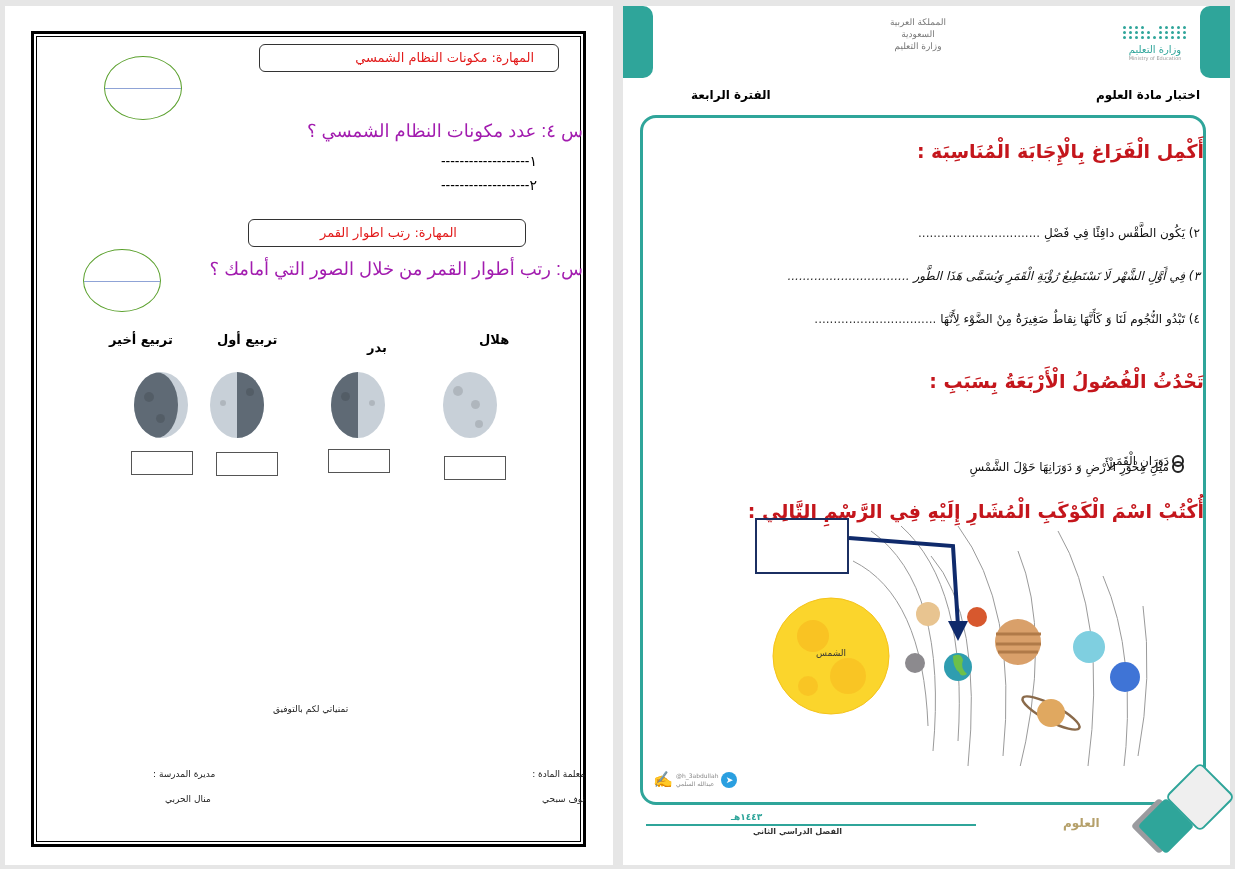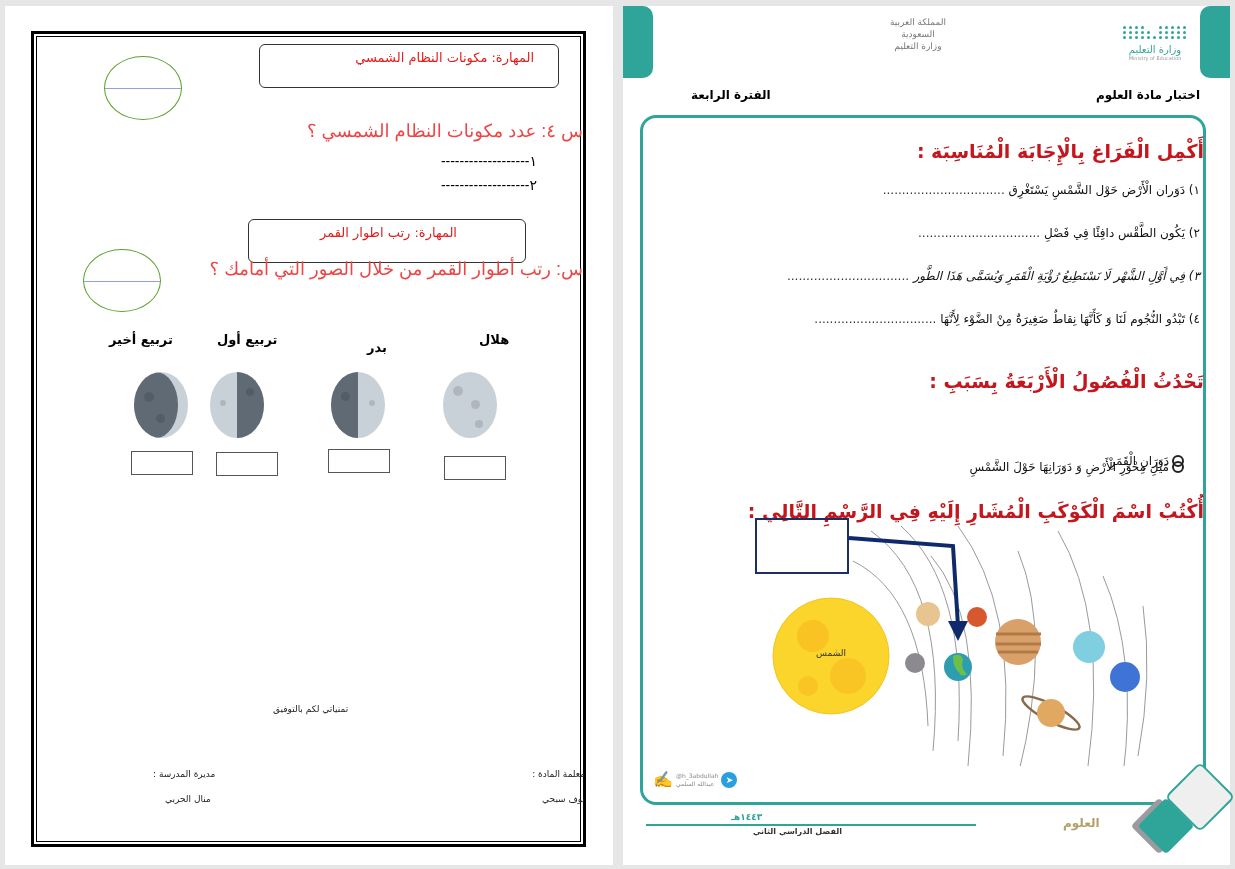--- a/index.html
+++ b/index.html
@@ -4,24 +4,24 @@
 <style>
   * { box-sizing: border-box; margin: 0; padding: 0; }
   html, body { width: 1235px; height: 869px; overflow: hidden; background: #e6e6e6; font-family: "DejaVu Sans", sans-serif; }
   .page { position: absolute; background: #fff; }
   #page-left { left: 5px; top: 6px; width: 608px; height: 859px; }
   #page-right { left: 623px; top: 6px; width: 607px; height: 859px; }
 
   
   .dbl-frame { position: absolute; left: 26px; top: 25px; width: 555px; height: 816px; border: 3px solid #000; }
   .dbl-frame::after { content: ""; position: absolute; left: 2px; top: 2px; right: 2px; bottom: 2px; border: 1px solid #000; }
-  .skill-box { position: absolute; height: 44px; border: 1px solid #333; border-radius: 6px; direction: rtl; font-family: "DejaVu Sans", sans-serif; font-size: 13px; color: #e21b1b; padding-right: 24px; line-height: 26px; }
+  .skill-box { position: absolute; height: 28px; border: 1px solid #333; border-radius: 6px; direction: rtl; font-family: "DejaVu Sans", sans-serif; font-size: 13px; color: #e21b1b; padding-right: 24px; line-height: 26px; }
   .grade-oval { position: absolute; border: 1px solid #5aa02c; border-radius: 50%; }
   .grade-oval::after { content: ""; position: absolute; left: 0; right: 0; top: 50%; border-top: 1px solid #8fa3d6; }
-  .q-text { position: absolute; direction: rtl; font-family: "Liberation Sans", sans-serif; font-size: 18px; color: #ef4444; white-space: nowrap; }
+  .q-text { position: absolute; direction: rtl; font-family: "Liberation Sans", sans-serif; font-size: 18px; color: #a21caf; white-space: nowrap; }
   .dash-line { position: absolute; direction: rtl; font-family: "Liberation Sans", sans-serif; font-size: 14px; color: #000; white-space: nowrap; }
   .moon-area { position: absolute; left: 78px; top: 322px; width: 480px; height: 160px; }
   .moon-label { position: absolute; font-family: "DejaVu Sans", sans-serif; font-weight: bold; font-size: 13px; color: #000; direction: rtl; white-space: nowrap; }
   .moon { position: absolute; width: 54px; height: 66px; border-radius: 50%; overflow: hidden; background: #c8d0d8; }
   .moon .dark { position: absolute; top: 0; bottom: 0; background: #5f6a75; }
   .moon .crater { position: absolute; border-radius: 50%; background: rgba(0,0,0,0.12); }
   .answer-box { position: absolute; width: 62px; height: 24px; border: 1px solid #555; background: #fff; }
   .small-text { position: absolute; direction: rtl; font-family: "DejaVu Sans", sans-serif; font-size: 9px; color: #222; white-space: nowrap; }
 
   
@@ -163,24 +163,20 @@
     <div class="moe-en">Ministry of Education</div>
   </div>
 
   <div class="hdr-title" style="right:30px; top:82px;">اختبار مادة العلوم</div>
   <div class="hdr-title" style="left:68px; top:82px;">الفترة الرابعة</div>
 
   <div class="main-box"></div>
 
   <div class="sec-title" style="right:26px; top:134px;">أَكْمِل الْفَرَاغ بِالْإِجَابَة الْمُنَاسِبَة  :</div>
 
-  <div class="fill-q" style="right:30px; top:177px;">
-    <span>١) دَوَران الْأَرْض حَوْل الشَّمْسِ يَسْتَغْرِق</span>
-    <span class="dots">................................</span>
-  </div>
   <div class="fill-q" style="right:30px; top:220px;">
     <span>٢) يَكُون الطَّقْس دافِئًا فِي فَصْلِ</span>
     <span class="dots">................................</span>
   </div>
   <div class="fill-q" style="right:30px; top:263px;font-style:italic;">
     <span>٣) فِي أَوَّلِ الشَّهْر لَا نَسْتَطِيعُ رُؤْيَةِ الْقَمَرِ وَيُسَمَّى هَذَا الطَّور</span>
     <span class="dots">................................</span>
   </div>
   <div class="fill-q" style="right:30px; top:306px;">
     <span>٤) تَبْدُو النُّجُوم لَنَا وَ كَأَنَّهَا نِقاطٌ صَغِيرَةٌ مِنْ الضَّوْء لِأَنَّهَا</span>

